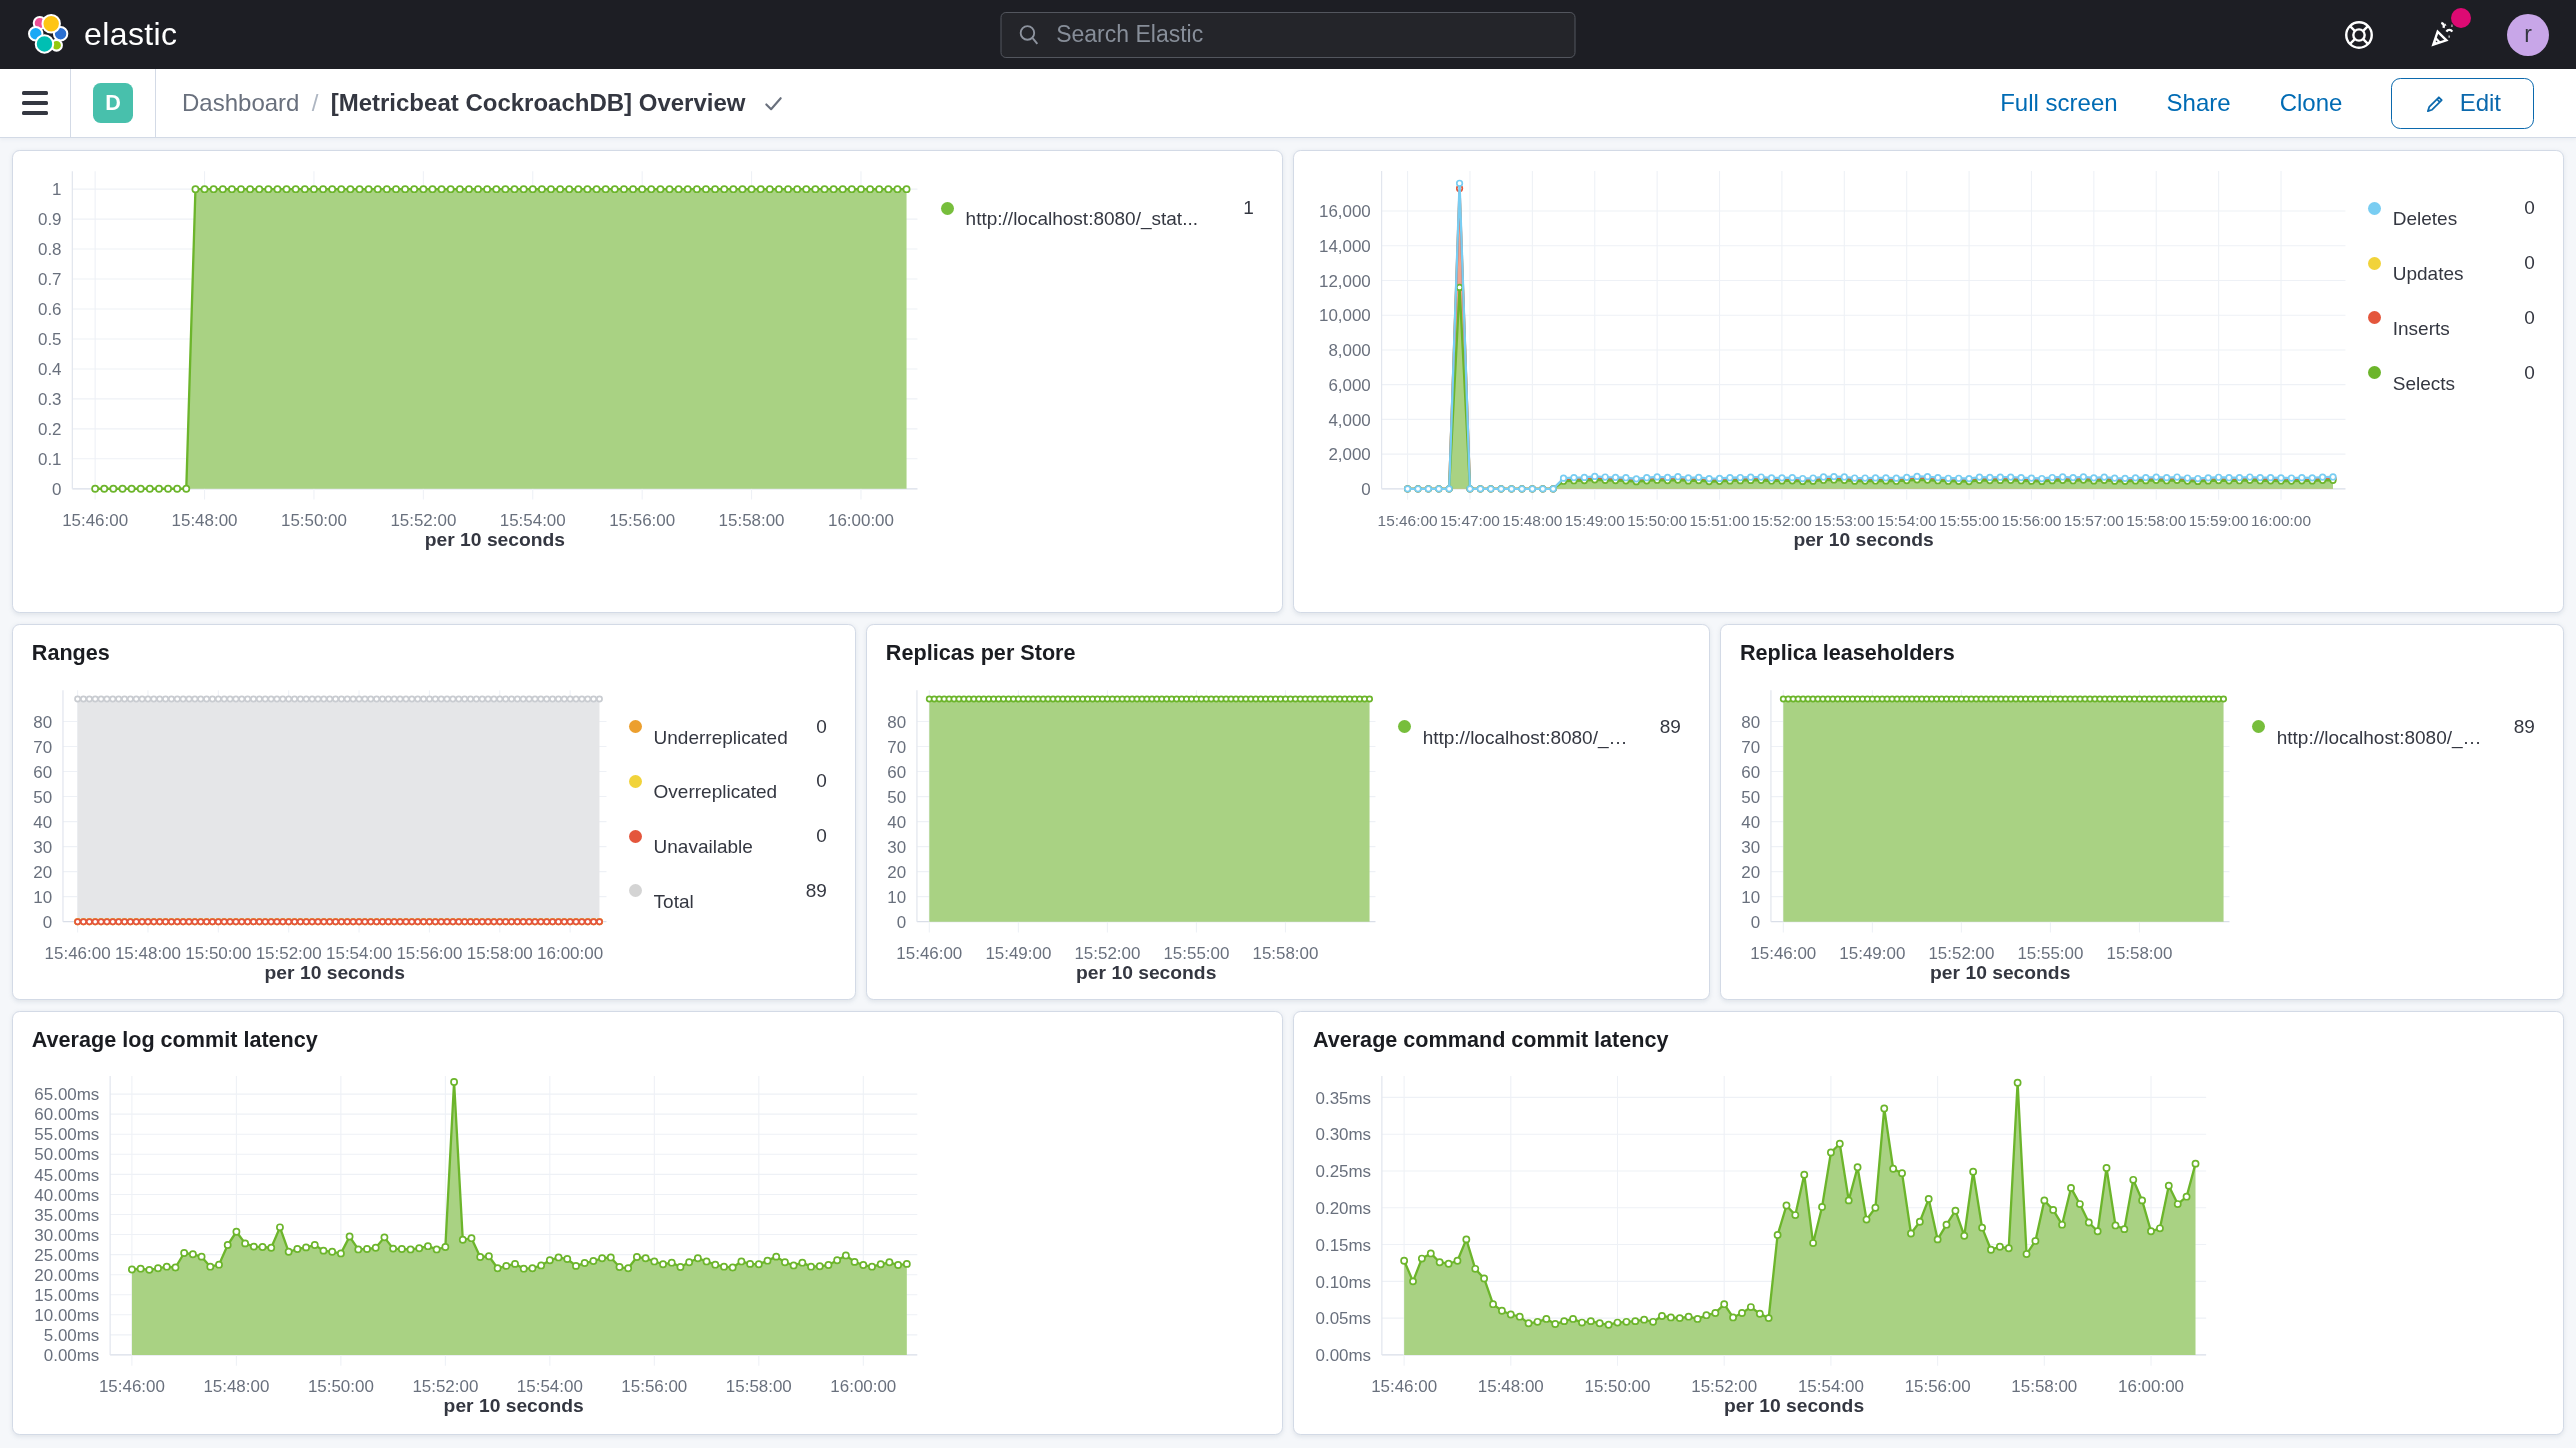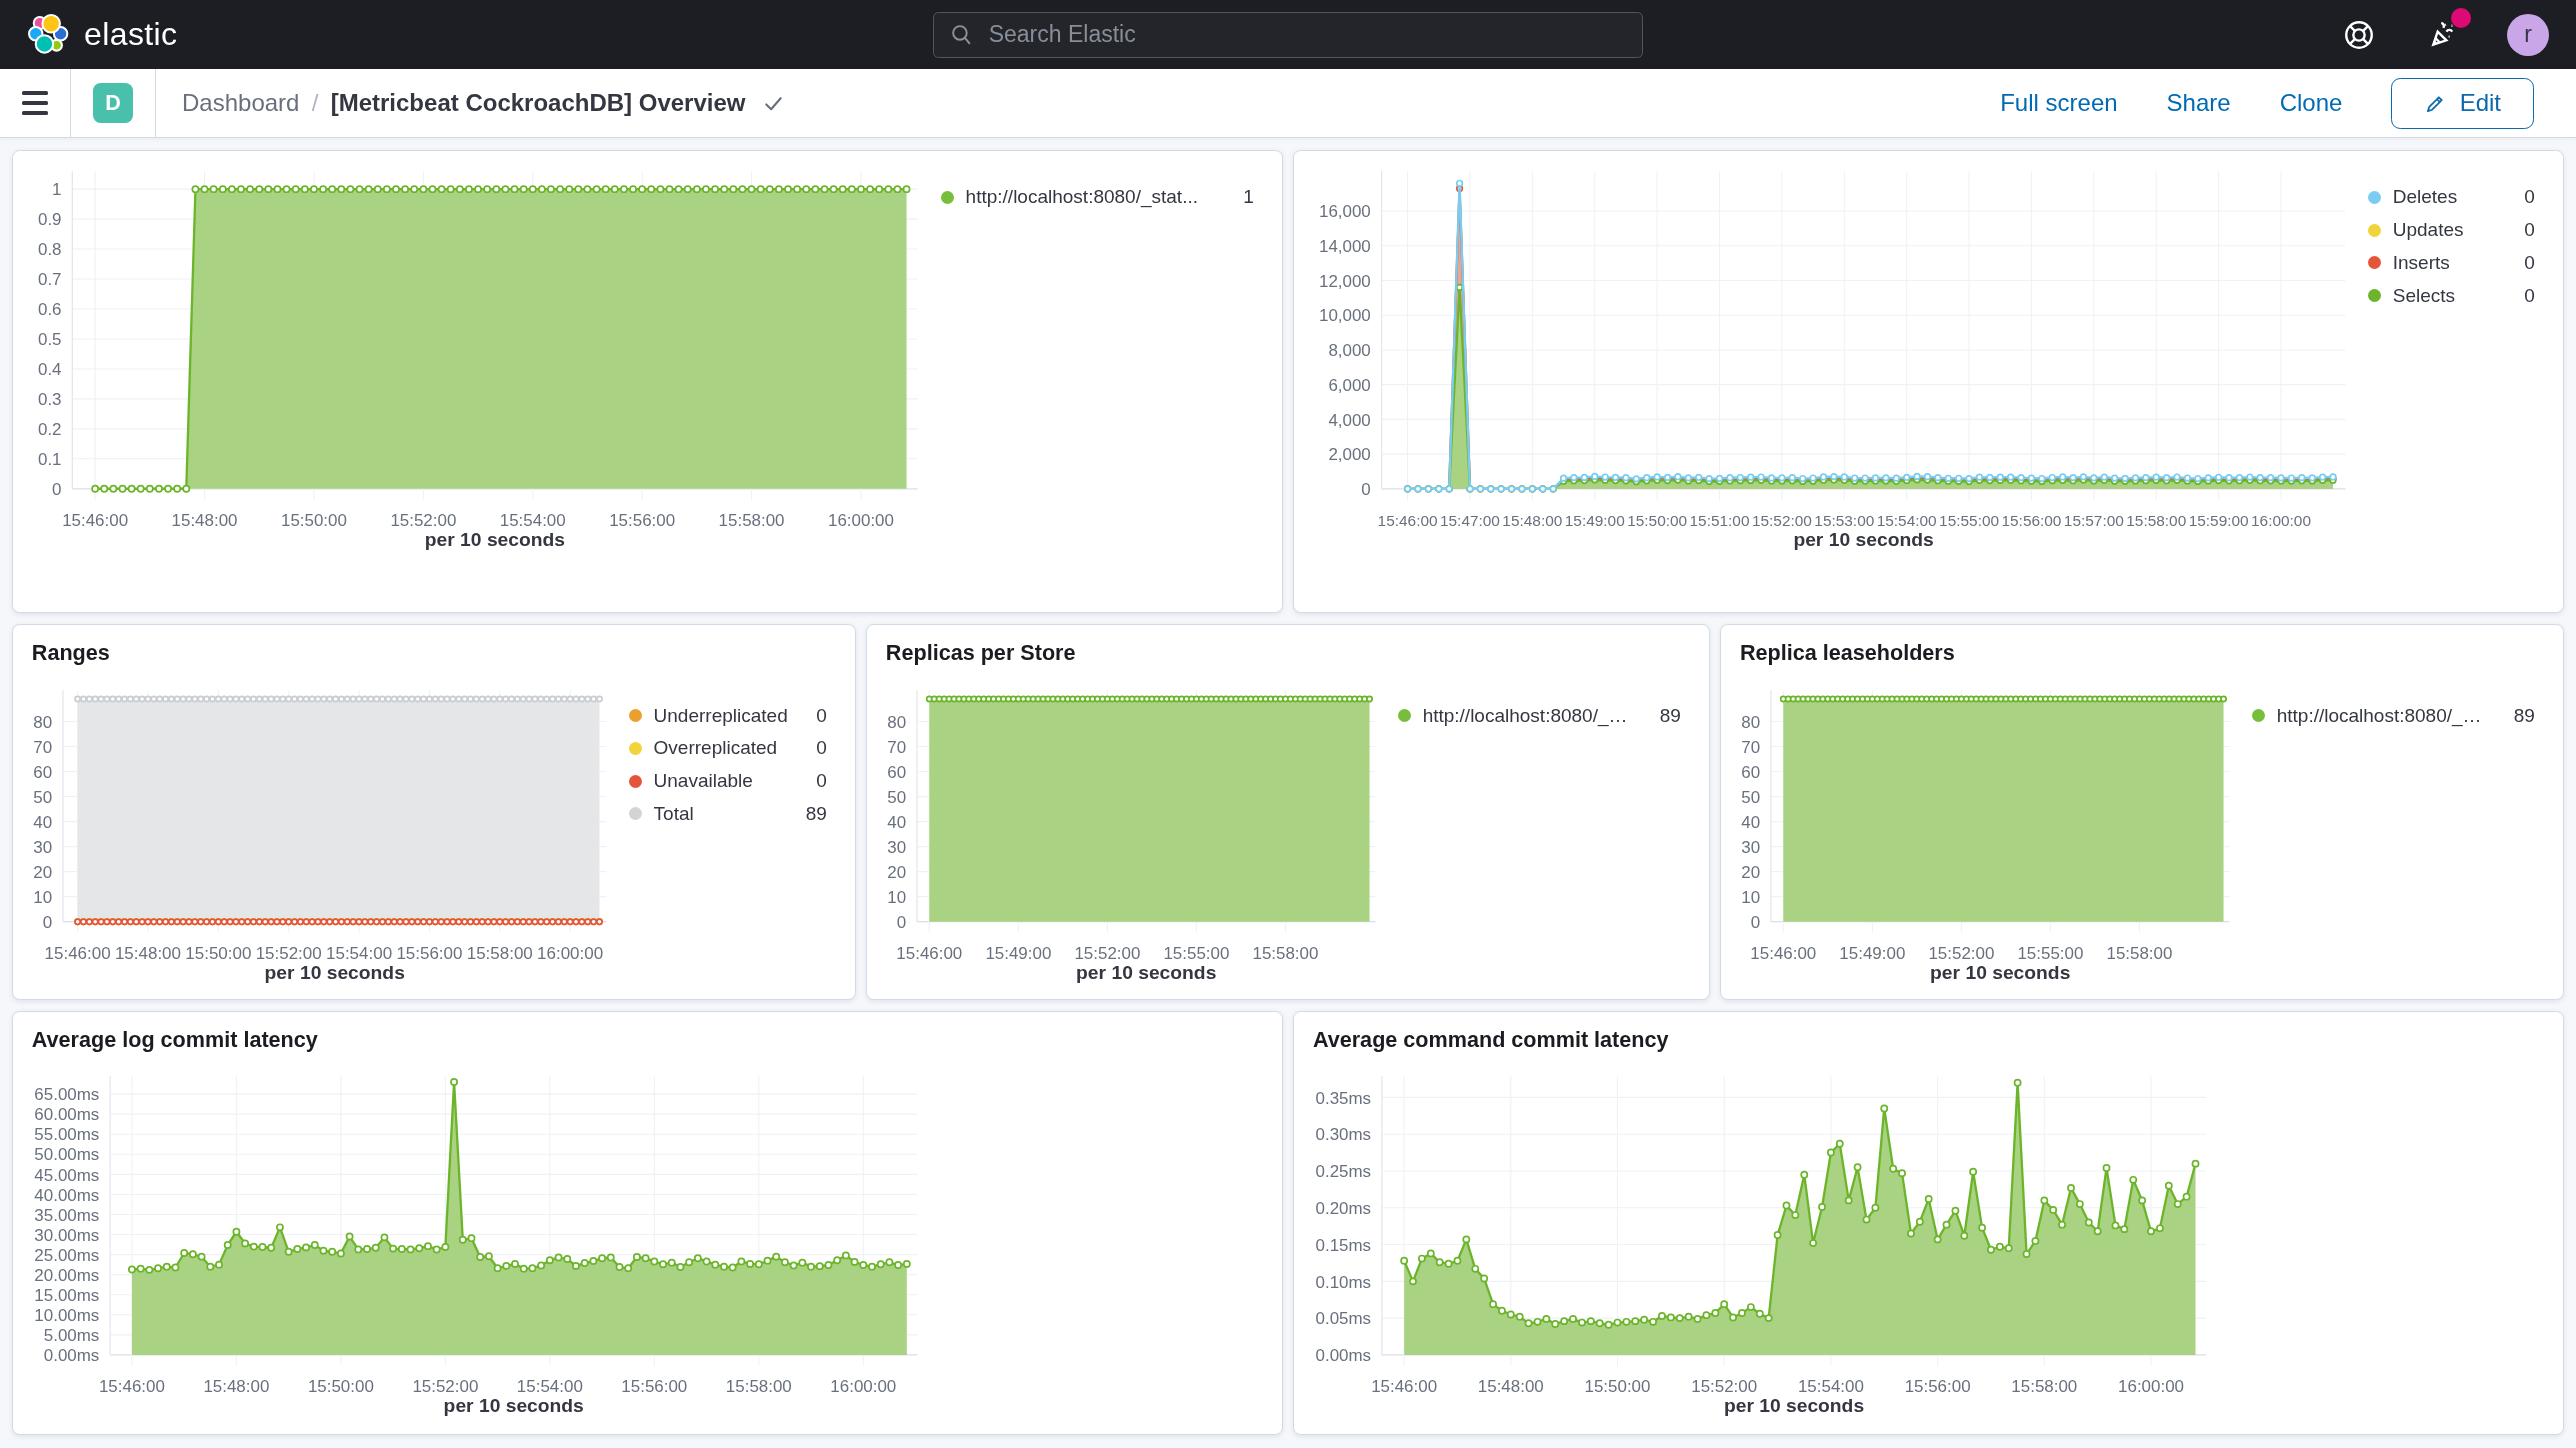--- a/index.html
+++ b/index.html
@@ -3,21 +3,21 @@
 <meta charset="utf-8">
 <style>
   * { box-sizing: border-box; }
   html,body { margin:0; padding:0; background:#f5f7fa; }
   body { width:2576px; height:1448px; overflow:hidden; font-family:"Liberation Sans",sans-serif; }
 
   
   .topbar { height:69px; background:#1d1e24; display:flex; align-items:center; padding:0 27px; position:relative; }
   .logo { display:flex; align-items:center; gap:14px; }
   .logo-text { color:#ffffff; font-size:32px; font-weight:500; letter-spacing:0.4px; }
-  .search-wrap { position:absolute; left:50%; top:50%; transform:translate(-50%,-50%); width:710px;border-radius:17px; }
+  .search-wrap { position:absolute; left:50%; top:50%; transform:translate(-50%,-50%); width:575px;border-radius:17px; }
   .searchbox { display:flex; align-items:center; gap:12.3px; height:46px; border:0.8px solid #53565e; border-radius:5.4px; padding:0 15.4px; background:rgba(255,255,255,0.03); }
   .searchbox input { flex:1; background:transparent; border:none; outline:none; color:#d4dae5; font-size:23px; font-family:inherit; }
   .searchbox input::placeholder { color:#878e99; }
   .top-icons { margin-left:auto; display:flex; align-items:center; gap:42px; }
   .icon-btn { position:relative; display:flex; align-items:center; justify-content:center; width:43px; height:43px; cursor:pointer; }
   .badge-dot { position:absolute; top:-4.6px; right:-6.2px; width:20px; height:20px; border-radius:50%; background:#dd0a73; }
   .avatar { width:42px; height:42px; border-radius:50%; background:#c8a6e8; color:#343741; display:flex; align-items:center; justify-content:center; font-size:23px; }
 
   
   .navbar { height:69px; background:#ffffff; border-bottom:0.8px solid #d3dae6; display:flex; align-items:center; box-shadow:0 1.5px 3.1px rgba(130,140,160,0.08); }
@@ -43,21 +43,21 @@
   .row2 .panel { height:376px; }
   .row3 .panel { height:424px; }
   .panel-title { font-size:21.6px; font-weight:700; color:#1a1c21; padding:15.4px 18.5px 3.1px; }
   .panel-body { flex:1; display:flex; min-height:0; padding:0 6.2px 3.1px 7.7px; }
   .chart { flex:1; min-width:0; }
   .legend { flex:none; padding:35px 21.6px 0 4.6px; display:flex; flex-direction:column; gap:10.8px; }
   .legend.w440 { width:339px; } .legend.w250 { width:193px; } .legend.w290 { width:224px; }
   .legend.w400 { width:309px; } .legend.w430 { width:332px; }
   .lrow { display:flex; align-items:center; gap:11.6px; font-size:19px; color:#343741; white-space:nowrap; }
   .dot { width:13px; height:13px; border-radius:50%; flex:none; }
-  .llabel { overflow:hidden; text-overflow:ellipsis; }
+  .llabel { overflow:hidden; text-overflow:ellipsis;margin-top:22px; }
   .lval { margin-left:auto; padding-left:14px; }
 </style>
 </head>
 <body>
 
 <div class="topbar">
   <div class="logo">
     <span style="display:flex;">
       <svg width="43" height="43" viewBox="0 0 64 64">
         <circle cx="19" cy="15" r="9" fill="#ee5097" stroke="#fff" stroke-width="3"></circle>

